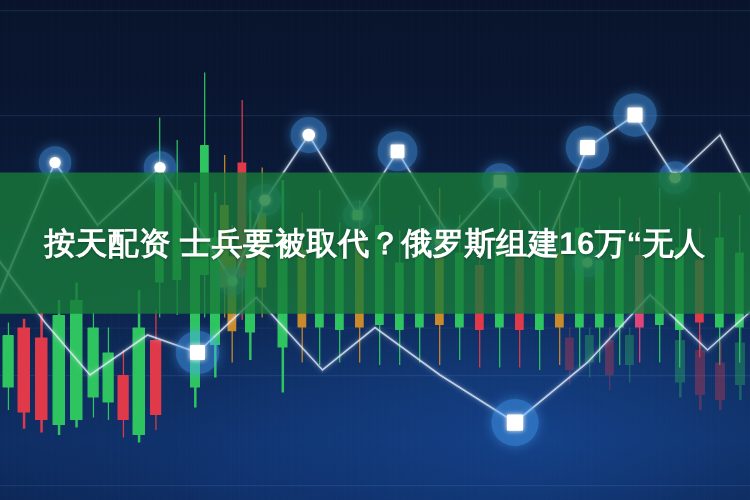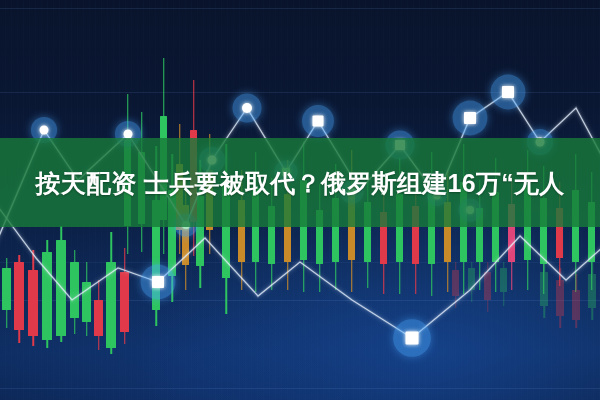--- a/index.html
+++ b/index.html
@@ -335,19 +335,19 @@
         <rect x="282" y="168" width="8" height="8" rx="1" fill="#a8e8c0" filter="url(#glowsm)"></rect>
         <circle cx="352" cy="192" r="11.6" fill="#4aa8ff" opacity="0.45" filter="url(#glowf)"></circle>
         <circle cx="352" cy="192" r="4" fill="#cfeede" filter="url(#glowsm)"></circle>
         <circle cx="470" cy="210" r="11.6" fill="#4aa8ff" opacity="0.45" filter="url(#glowf)"></circle>
         <circle cx="470" cy="210" r="4" fill="#bdecd2" filter="url(#glowsm)"></circle>
         <circle cx="437" cy="196" r="10.15" fill="#4aa8ff" opacity="0.45" filter="url(#glowf)"></circle>
         <circle cx="437" cy="196" r="3.5" fill="#bdecd2" filter="url(#glowsm)"></circle>
       </g>
   </svg>
 
-  <div class="banner" id="banner" style="top: 138px; height: 89px; background: rgba(24, 122, 58, 0.8);">
+  <div class="banner" id="banner" style="top: 138px; height: 113px; background: rgba(24, 122, 58, 0.8);">
     <div class="banner-inner">
       <span class="line">按天配资 士兵要被取代？俄罗斯组建16万“无人</span>
     </div>
   </div>
 
 </div>
 
 </body></html>

